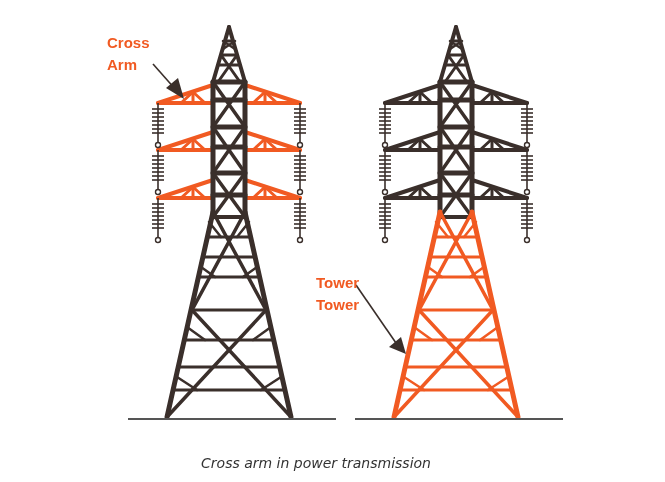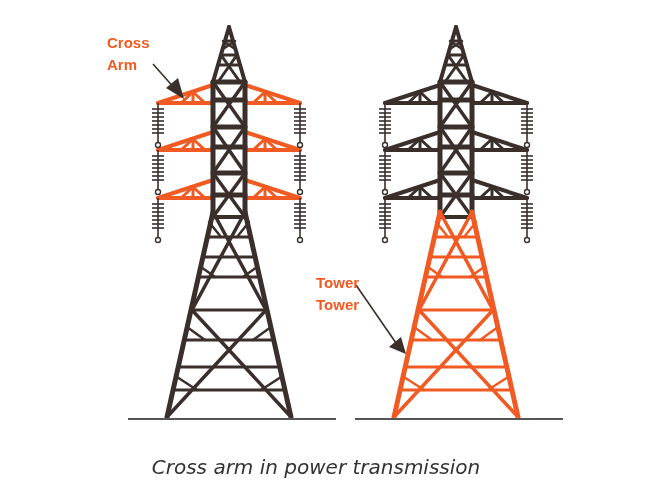--- a/index.html
+++ b/index.html
@@ -1,21 +1,21 @@
 <!DOCTYPE html>
 <html><head>
 <meta charset="utf-8">
 <style>
   html, body { margin: 0; padding: 0; background: #ffffff; }
   body { width: 665px; height: 482px; position: relative; overflow: hidden; font-family: "DejaVu Sans", sans-serif; }
   #figure { position: absolute; left: 0; top: 0; width: 665px; height: 482px; }
   .label { position: absolute; font-family: "Liberation Sans", sans-serif; font-weight: bold; font-size: 15px; line-height: 22px; }
   #label-cross-arm { left: 107px; top: 32px; }
   #label-tower-body { left: 316px; top: 240px; margin-top: 32px; }
-  #caption { position: absolute; left: 0; width: 632px; top: 455px; text-align: center; font-family: "DejaVu Sans", sans-serif; font-style: italic; font-size: 20px; color: #333333; }
+  #caption { position: absolute; left: 0; width: 632px; top: 455px; text-align: center; font-family: "DejaVu Sans", sans-serif; font-style: italic; font-size: 14px; color: #333333; }
 </style>
 </head>
 <body>
 
 <svg id="figure" viewBox="0 0 665 482" xmlns="http://www.w3.org/2000/svg">
   <defs>
 
     <g id="insulator">
       <line x1="0" y1="0" x2="0" y2="40" stroke="#3a2f2b" stroke-width="1.6"></line>
       <g stroke="#3a2f2b" stroke-width="1.6">

